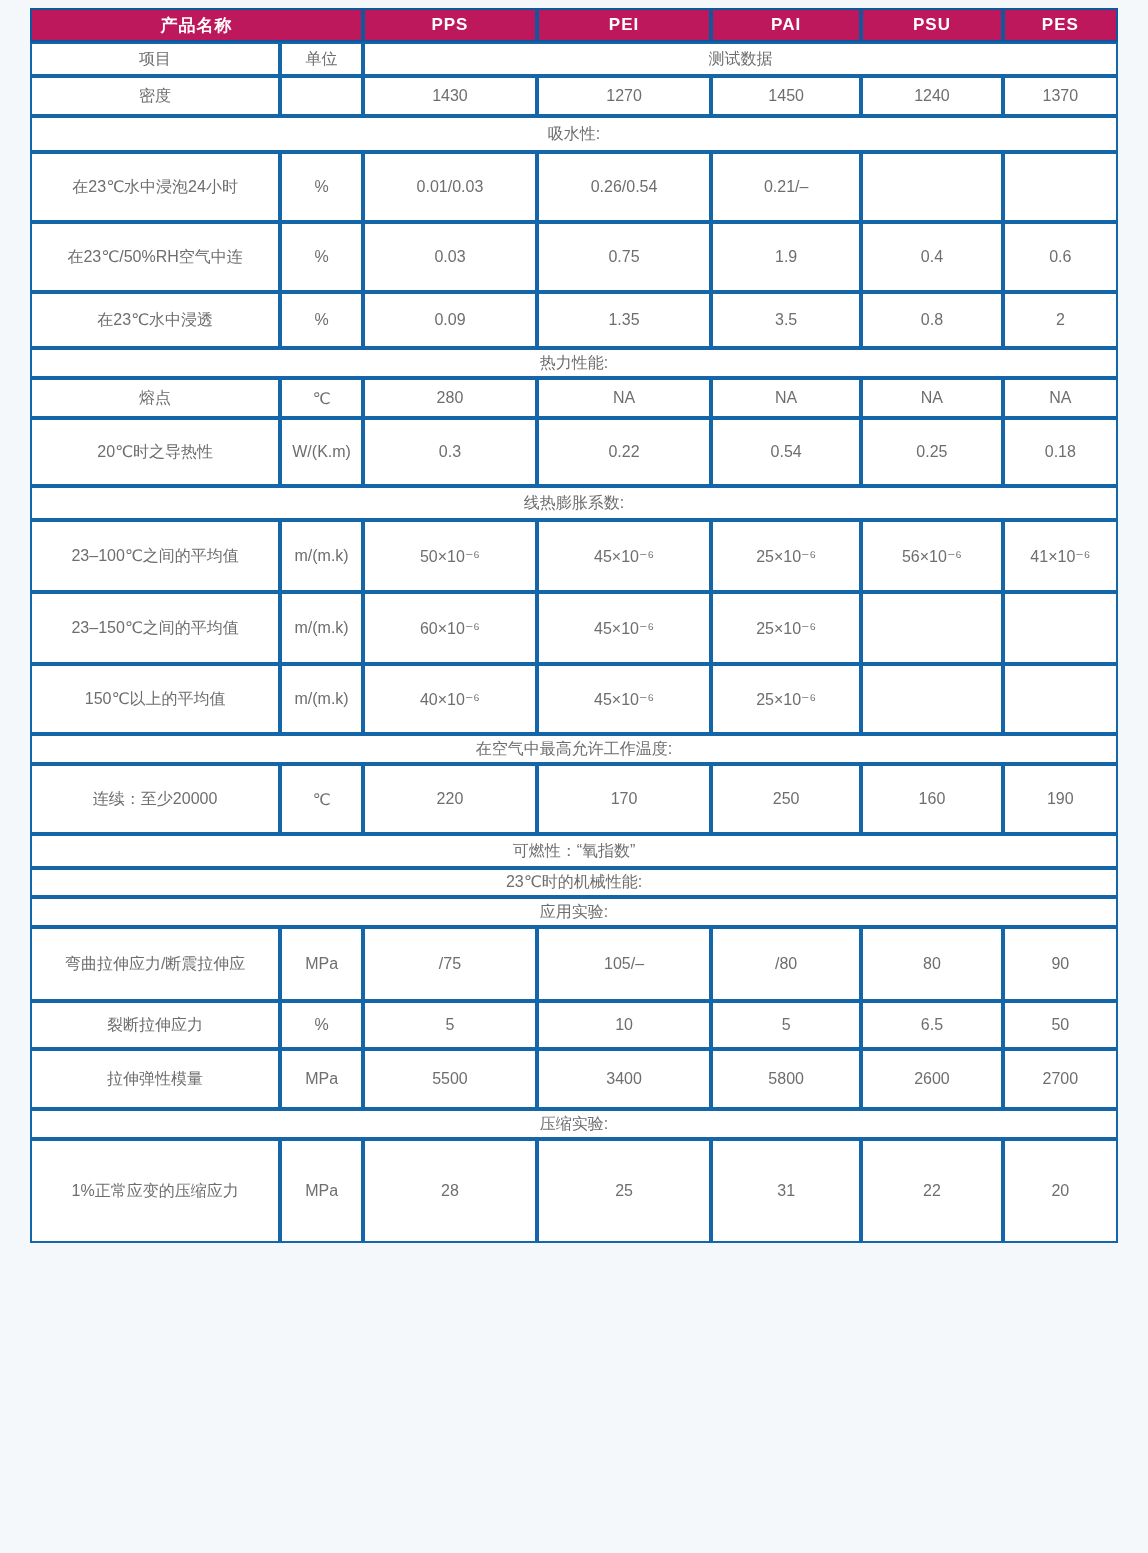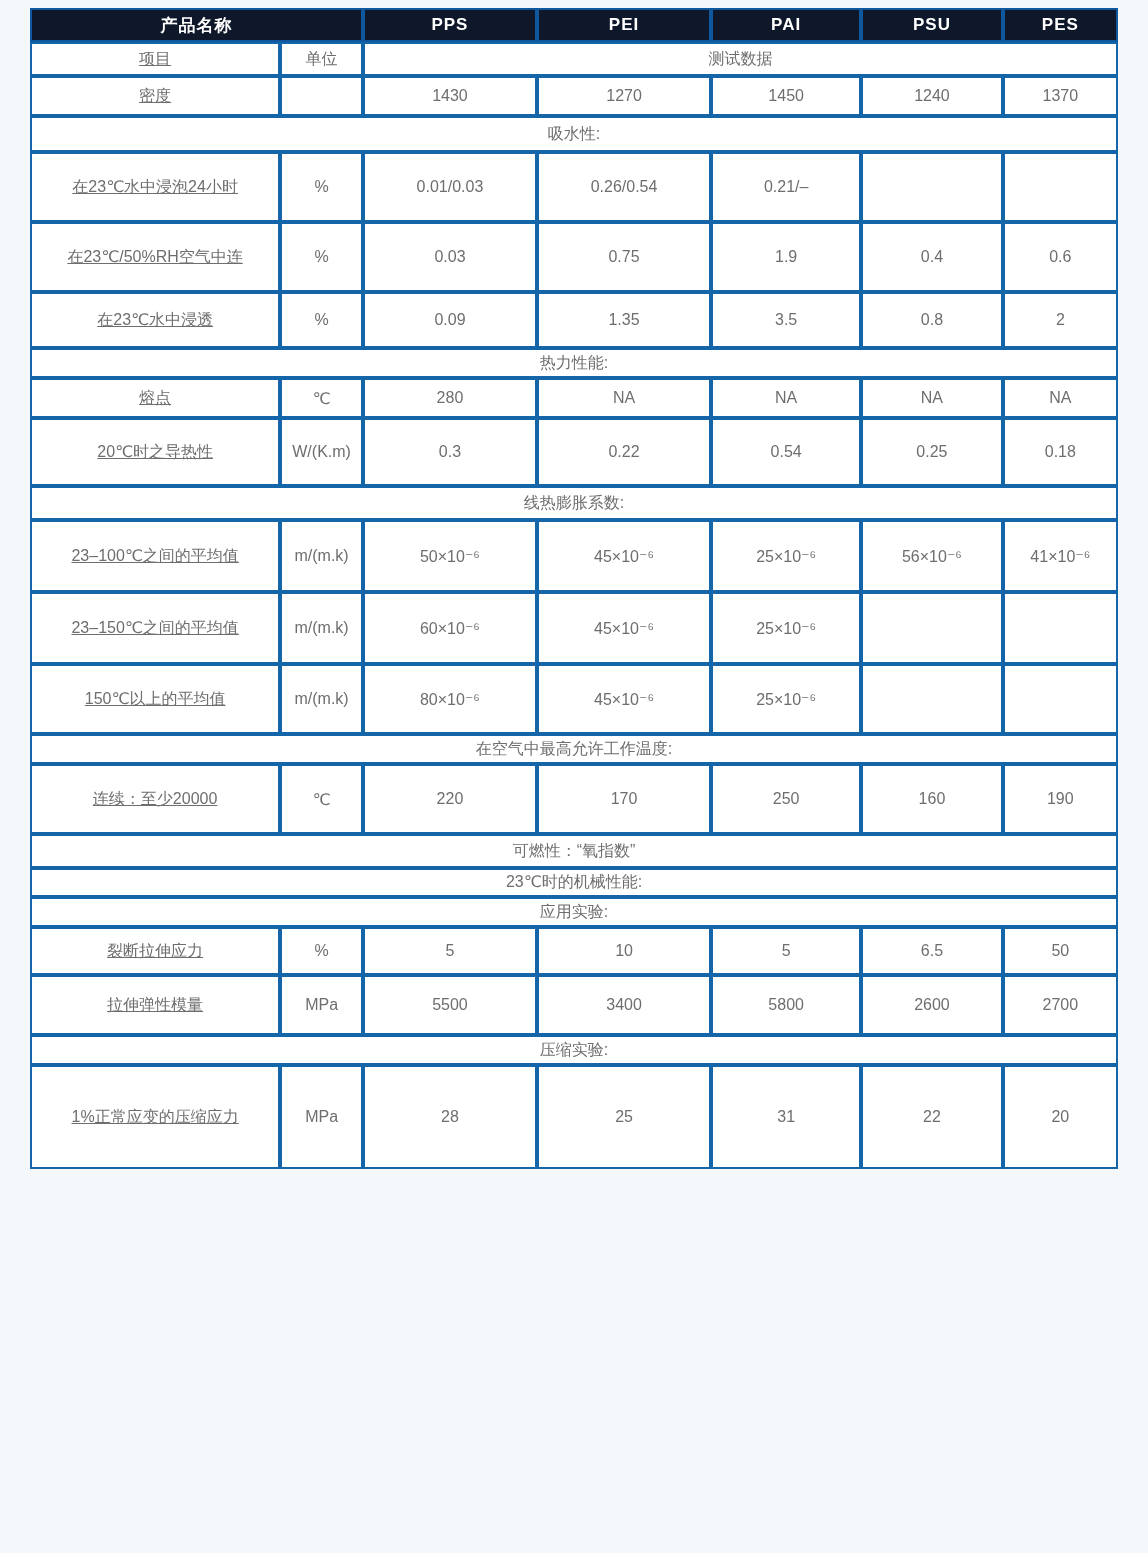--- a/index.html
+++ b/index.html
@@ -26,31 +26,30 @@
     border: 2px solid #1565a9;
     background: #ffffff;
     text-align: center;
     vertical-align: middle;
     font-size: 16px;
     color: #6e6e6e;
     padding: 2px 4px;
     overflow: hidden;
   }
   table.spec th.hd {
-    background: #0f172a;
+    background: #be185d;
     border-color: #0f589e;
     color: #ffffff;
     font-size: 17px;
     font-weight: bold;
     letter-spacing: 1px;
   }
   td.lbl {
     color: #4a4a4a;
     font-size: 16px;
-    text-decoration: underline;
   }
   td.unit {
     color: #5f5f5f;
     font-size: 15px;
     padding: 2px 1px;
   }
   td.val {
     color: #6e6e6e;
     font-size: 16px;
   }
@@ -180,21 +179,21 @@
       <td class="val">60×10⁻⁶</td>
       <td class="val">45×10⁻⁶</td>
       <td class="val">25×10⁻⁶</td>
       <td class="val"></td>
       <td class="val"></td>
     </tr>
 
     <tr style="height:70px">
       <td class="lbl">150℃以上的平均值</td>
       <td class="unit">m/(m.k)</td>
-      <td class="val">80×10⁻⁶</td>
+      <td class="val">40×10⁻⁶</td>
       <td class="val">45×10⁻⁶</td>
       <td class="val">25×10⁻⁶</td>
       <td class="val"></td>
       <td class="val"></td>
     </tr>
 
     <tr style="height:30px">
       <td class="sec" colspan="7">在空气中最高允许工作温度:</td>
     </tr>
 
@@ -215,20 +214,29 @@
 
 
     <tr style="height:28px">
       <td class="sec" colspan="7">23℃时的机械性能:</td>
     </tr>
 
     <tr style="height:30px">
       <td class="sec" colspan="7">应用实验:</td>
     </tr>
 
+    <tr style="height:74px">
+      <td class="lbl">弯曲拉伸应力/断震拉伸应</td>
+      <td class="unit">MPa</td>
+      <td class="val">/75</td>
+      <td class="val">105/–</td>
+      <td class="val">/80</td>
+      <td class="val">80</td>
+      <td class="val">90</td>
+    </tr>
 
     <tr style="height:48px">
       <td class="lbl">裂断拉伸应力</td>
       <td class="unit">%</td>
       <td class="val">5</td>
       <td class="val">10</td>
       <td class="val">5</td>
       <td class="val">6.5</td>
       <td class="val">50</td>
     </tr>

